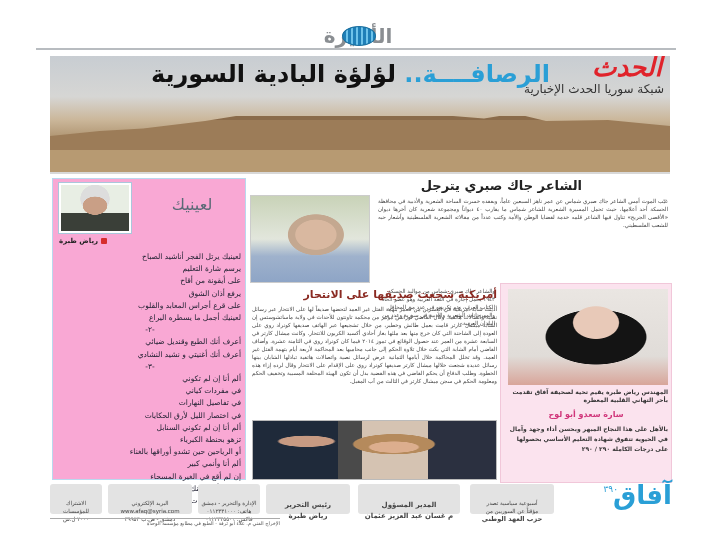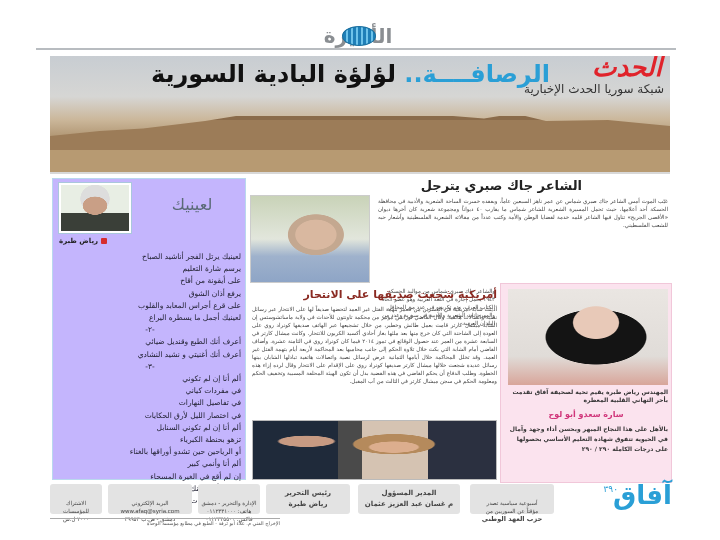--- a/index.html
+++ b/index.html
@@ -46,34 +46,34 @@
     .girl-text { position: absolute; left: 504px; top: 424px; width: 164px; text-align: right; font-size: 6px; direction: rtl; color: #333; line-height: 10px; font-weight: bold; }
 
     
     .mid-snippet { position: absolute; left: 375px; top: 287px; width: 120px; text-align: right; font-size: 5.5px; line-height: 8px; direction: rtl; color: #444; }
     .art2-title { position: absolute; left: 252px; top: 288px; width: 245px; text-align: right; font-size: 11px; font-weight: bold; color: #8a2a22; direction: rtl; }
     .art2-body { position: absolute; left: 252px; top: 305px; width: 245px; height: 105px; }
     .court-photo { position: absolute; left: 252px; top: 420px; width: 245px; height: 60px;
       background: radial-gradient(ellipse at 22% 35%, #c79a82 0 10%, transparent 11%), radial-gradient(ellipse at 58% 45%, #dcae8e 0 12%, transparent 13%), radial-gradient(ellipse at 58% 40%, #b58a5c 0 20%, transparent 21%), linear-gradient(90deg, #1f2a3a 0 35%, #4a4a4a 35% 45%, #d5c3b2 45% 72%, #2b3040 72% 100%); border: 1px solid #bbb; }
 
     
-    .lcol { position: absolute; left: 52px; top: 178px; width: 194px; height: 302px; background: #c4b5fd; border: 1px solid #b9d8ee; }
+    .lcol { position: absolute; left: 52px; top: 178px; width: 194px; height: 302px; background: #f9a8d4; border: 1px solid #b9d8ee; }
     .lcol .author-photo { position: absolute; left: 6px; top: 4px; width: 72px; height: 50px;
       background: radial-gradient(ellipse at 50% 45%, #c99f86 0 25%, transparent 26%), radial-gradient(ellipse at 50% 30%, #ddd 0 30%, transparent 31%), linear-gradient(180deg, #e8eee4 0 60%, #3a3f38 60% 100%); border: 2px solid #fff; box-shadow: 0 0 0 1px #aac7dc; }
     .lcol .col-title { position: absolute; left: 90px; top: 16px; width: 98px; text-align: center; font-size: 16px; color: #5a6a76; direction: rtl; }
     .lcol .author { position: absolute; left: 6px; top: 58px; font-size: 7px; font-weight: bold; color: #222; direction: rtl; display: flex; align-items: center; gap: 3px; }
     .lcol .author .bullet { width: 6px; height: 6px; background: #d62d2d; border-radius: 1px; display: inline-block; }
     .lcol .poem { position: absolute; left: 6px; top: 72px; width: 182px; text-align: right; font-size: 7.5px; line-height: 12.2px; direction: rtl; color: #223; }
     .lcol .poem div { white-space: nowrap; overflow: hidden; }
     .lcol .poem .sep { text-align: center; }
 
     
     .footer { position: absolute; left: 50px; top: 484px; width: 622px; height: 32px; }
     .fbox { position: absolute; top: 0; height: 30px; background: #e3e3e3; border-radius: 3px; font-size: 5.5px; color: #444; direction: rtl; text-align: center; line-height: 8px; padding-top: 15px; }
-    .fbox.big { font-size: 7px; line-height: 11px; padding-top: 4px; font-weight: bold; }
+    .fbox.big { font-size: 7px; line-height: 11px; padding-top: 16px; font-weight: bold; }
     .brand { position: absolute; right: 0; top: -4px; font-size: 26px; color: #2a9fd6; font-weight: bold; direction: rtl; }
     .brand-num { position: absolute; right: 54px; top: 0px; font-size: 9px; color: #2a9fd6; }
     .footnote { position: absolute; left: 0; top: 34px; width: 230px; font-size: 5px; color: #555; direction: rtl; text-align: right; border-top: 1px solid #aaa; padding-top: 1px; }
   </style>
 </head>
 <body>
 
 <div class="page">
 
   <div class="masthead">

